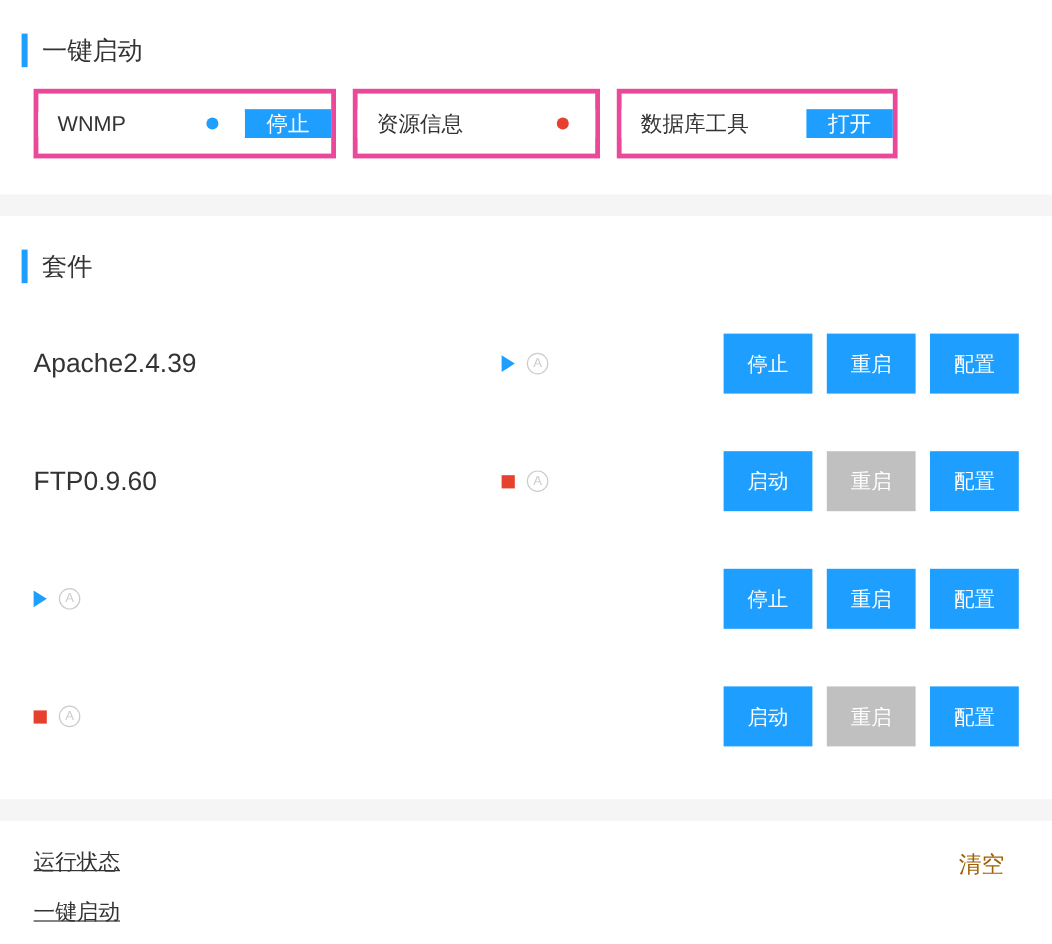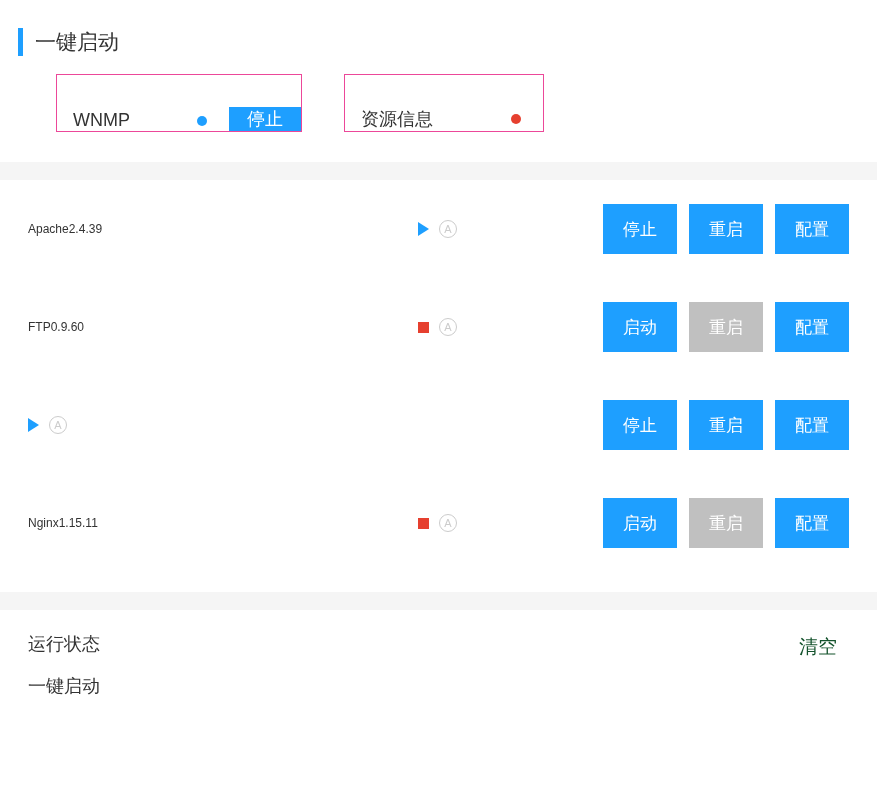--- a/index.html
+++ b/index.html
@@ -33,24 +33,23 @@
       font-weight: normal;
     }
     .top-controls {
       display: flex;
       gap: 14px;
       padding: 0 28px 30px 28px;
       align-items: stretch;
     }
     .control-box {
       display: flex;
-      align-items: flex-end;
-      border: 1px solid #ec4899;
+      align-items: center;
+      border: 4px solid #ec4899;
       height: 58px;
-      margin-left: 28px;
     }
     .control-label {
       display: flex;
       align-items: center;
       padding: 0 16px;
       font-size: 18px;
       color: #333;
       background: #fff;
       white-space: nowrap;
     }
@@ -83,21 +82,21 @@
     .services-list {
       padding: 0 28px 20px 28px;
     }
     .service-row {
       display: flex;
       align-items: center;
       padding: 24px 0;
     }
     .service-name {
       flex: 0 0 390px;
-      font-size: 12px;
+      font-size: 22px;
       color: #333;
     }
     .service-status {
       flex: 0 0 72px;
       display: flex;
       align-items: center;
       gap: 10px;
     }
     .play-icon {
       width: 0;
@@ -153,27 +152,28 @@
     }
     .bottom-tabs {
       display: flex;
       flex-direction: column;
       gap: 18px;
     }
     .bottom-tab {
       font-size: 18px;
       color: #333;
       cursor: pointer;
+      text-decoration: underline;
     }
     .clear-link {
       position: absolute;
       right: 40px;
       top: 24px;
       font-size: 19px;
-      color: #14532d;
+      color: #a16207;
       cursor: pointer;
     }
   </style>
 </head>
 <body>
 
 <div class="section">
   <div class="section-header">
     <div class="accent-bar"></div>
     <div class="section-title">一键启动</div>
@@ -185,26 +185,34 @@
         <span class="status-dot dot-blue"></span>
       </div>
       <button class="control-button">停止</button>
     </div>
     <div class="control-box control-box-2">
       <div class="control-label">
         <span>资源信息</span>
         <span class="status-dot dot-red"></span>
       </div>
     </div>
+    <div class="control-box control-box-3">
+      <div class="control-label">数据库工具</div>
+      <button class="control-button">打开</button>
+    </div>
   </div>
 </div>
 
 <div class="divider"></div>
 
 <div class="section">
+  <div class="section-header">
+    <div class="accent-bar"></div>
+    <div class="section-title">套件</div>
+  </div>
   <div class="services-list">
 
   <div class="service-row">
         <div class="service-name">Apache2.4.39</div>
         <div class="service-status">
           <div class="play-icon"></div>
           <div class="circle-a">A</div>
         </div>
         <div class="service-spacer"></div>
         <div class="service-buttons">
@@ -232,21 +240,20 @@
           <div class="circle-a">A</div>
         </div>
         <div class="service-spacer"></div>
         <div class="service-buttons">
           <button class="svc-btn btn-primary">停止</button>
           <button class="svc-btn btn-primary">重启</button>
           <button class="svc-btn btn-primary">配置</button>
         </div>
       </div>
       <div class="service-row">
-        <div class="service-name">Nginx1.15.11</div>
         <div class="service-status">
           <div class="stop-icon"></div>
           <div class="circle-a">A</div>
         </div>
         <div class="service-spacer"></div>
         <div class="service-buttons">
           <button class="svc-btn btn-primary">启动</button>
           <button class="svc-btn btn-disabled">重启</button>
           <button class="svc-btn btn-primary">配置</button>
         </div>

